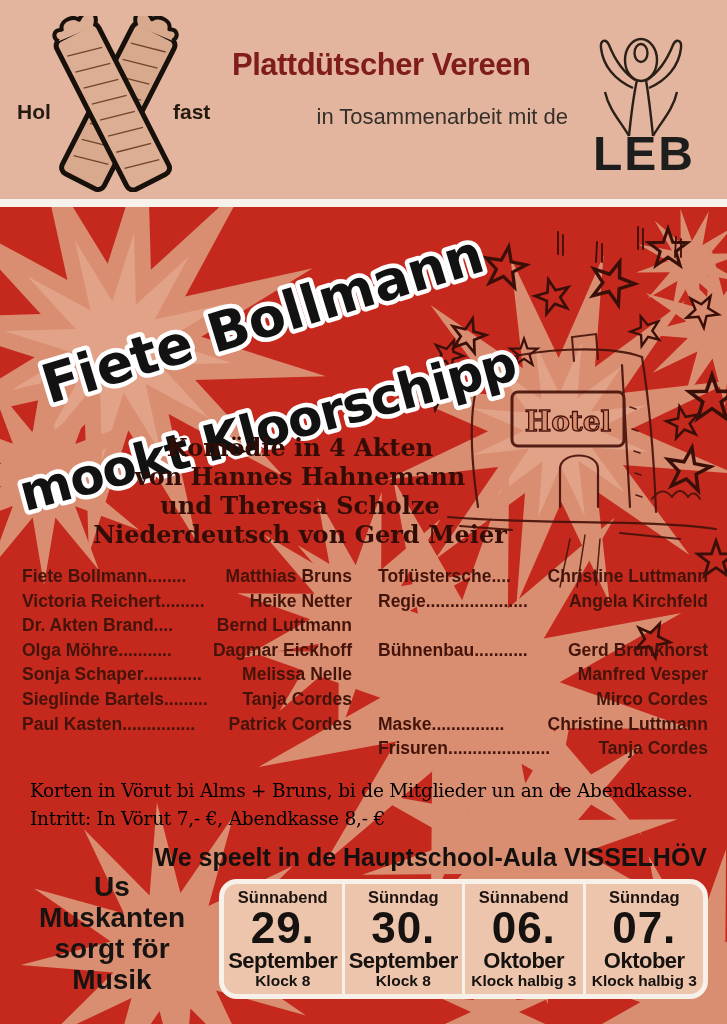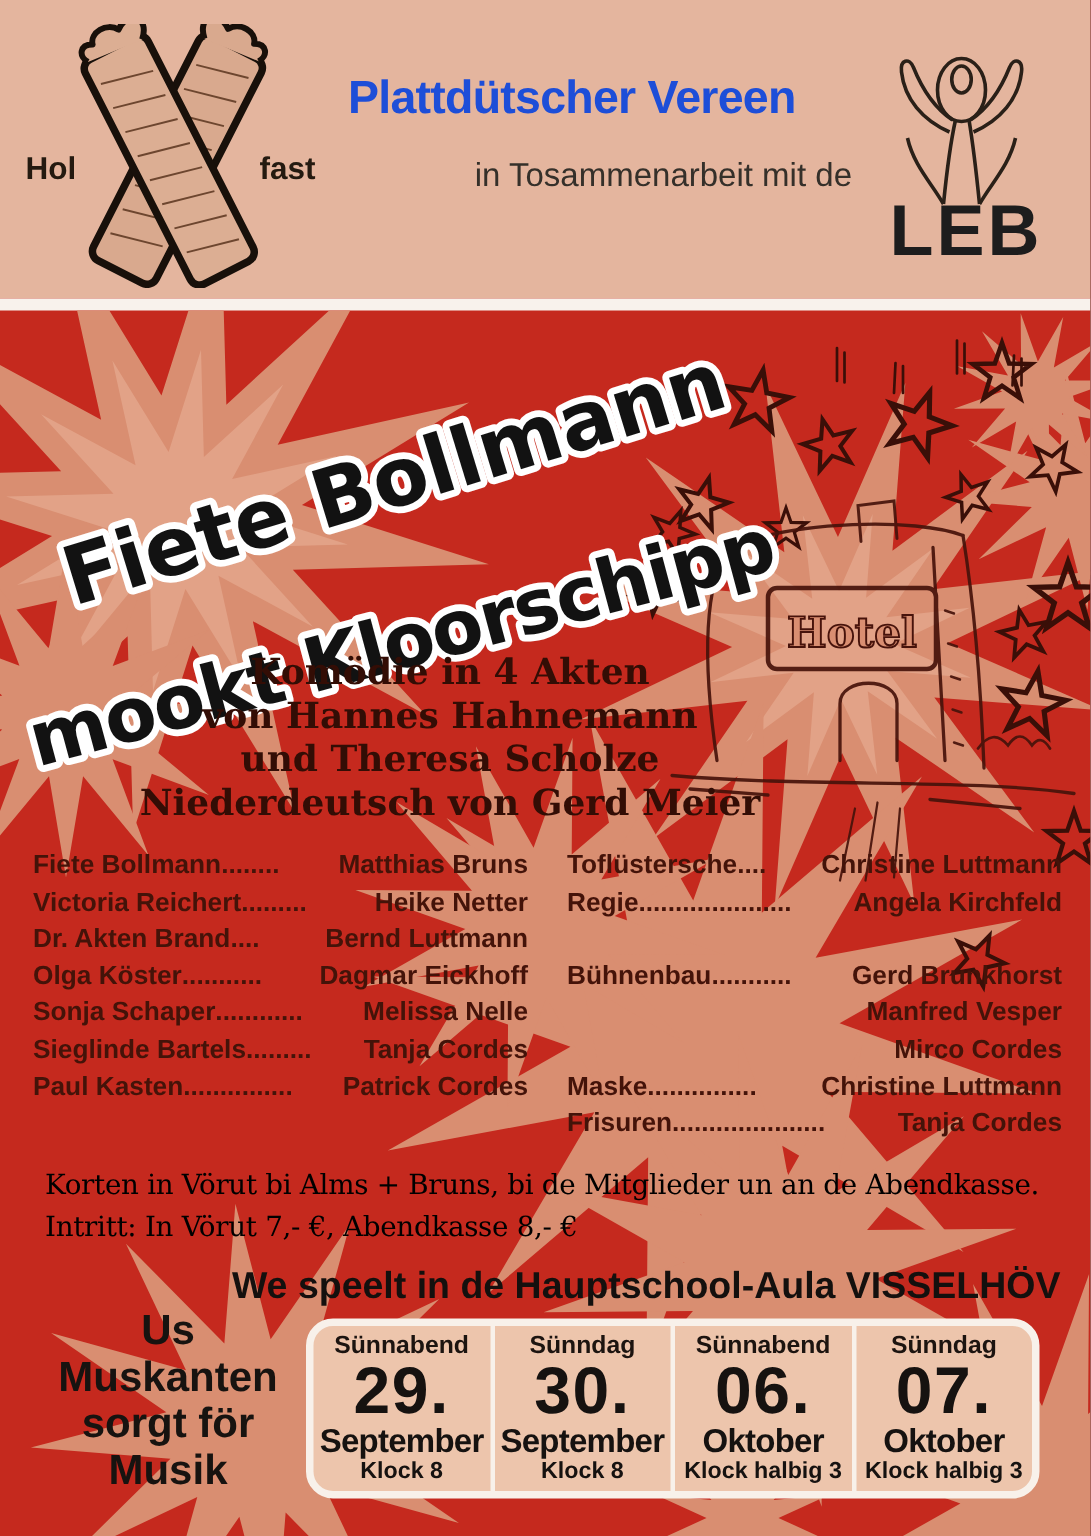--- a/index.html
+++ b/index.html
@@ -4,21 +4,21 @@
 <style>
   html,body{margin:0;padding:0;background:#888;}
   .poster{position:relative;width:727px;height:1024px;overflow:hidden;
           background:#c5291e;font-family:"Liberation Sans",sans-serif;}
 
   
   .header-band{position:absolute;left:0;top:0;width:727px;height:199px;background:#e4b59e;}
   .white-strip{position:absolute;left:0;top:199px;width:727px;height:8px;background:#f8f2ec;}
   .holfast-logo{position:absolute;left:12px;top:16px;width:208px;height:176px;}
   .org-block{position:absolute;left:232px;top:46px;width:336px;}
-  .org-line{font-weight:bold;font-size:31px;line-height:38px;color:#1d4ed8;letter-spacing:-0.5px;}
+  .org-line{font-weight:bold;font-size:31px;line-height:38px;color:#7f1d1d;letter-spacing:-0.5px;}
   .coop-line{margin-top:20px;text-align:right;font-size:22px;color:#35302a;}
   .leb-logo{position:absolute;right:6px;top:18px;width:162px;height:164px;}
 
   
   .red-body{position:absolute;left:0;top:207px;width:727px;height:817px;}
   .bg-art{position:absolute;left:0;top:0;width:727px;height:817px;}
 
   .title-svg{position:absolute;left:0;top:0;width:727px;height:560px;overflow:visible;}
   .title-svg text{font-family:"DejaVu Sans",sans-serif;font-weight:bold;fill:#121212;
                   stroke:#ffffff;paint-order:stroke;stroke-linejoin:round;text-anchor:middle;}
@@ -39,21 +39,21 @@
   .tickets{position:absolute;left:30px;top:570px;width:690px;
            font-family:"DejaVu Serif",serif;font-weight:normal;font-size:18.5px;
            line-height:28px;color:#000000;letter-spacing:-0.2px;}
 
   .venue{position:absolute;left:0;top:636px;width:707px;text-align:right;
          font-size:25px;font-weight:bold;color:#14100e;}
 
   .music{position:absolute;left:18px;top:664px;width:188px;text-align:center;
          font-size:28px;line-height:31px;font-weight:bold;color:#171310;}
 
-  .dates-box{position:absolute;left:204px;top:672px;width:489px;height:120px;
+  .dates-box{position:absolute;left:219px;top:672px;width:489px;height:120px;
              background:#edc5ac;border:5px solid #f8f1ea;border-radius:18px;
              display:flex;box-sizing:border-box;}
   .show-col{flex:1;display:flex;flex-direction:column;align-items:center;
             justify-content:center;padding:1px 0;}
   .show-col + .show-col{border-left:3px solid #f8f1ea;}
   .show-day{font-size:16.5px;font-weight:bold;color:#1c1410;}
   .show-date{font-size:44px;font-weight:bold;line-height:42px;color:#161210;letter-spacing:1px;}
   .show-month{font-size:22px;font-weight:bold;line-height:23px;color:#161210;letter-spacing:-0.5px;}
   .show-time{font-size:15.5px;font-weight:bold;color:#161210;white-space:nowrap;}
 </style>
@@ -194,21 +194,21 @@
       <div>Komödie in 4 Akten</div>
       <div>von Hannes Hahnemann</div>
       <div>und Theresa Scholze</div>
       <div>Niederdeutsch von Gerd Meier</div>
     </div>
 
     <div class="cast cast-left">
       <div class="cast-row"><span class="role">Fiete Bollmann</span><span class="dots">........</span><span class="name">Matthias Bruns</span></div>
       <div class="cast-row"><span class="role">Victoria Reichert</span><span class="dots">.........</span><span class="name">Heike Netter</span></div>
       <div class="cast-row"><span class="role">Dr. Akten Brand</span><span class="dots">....</span><span class="name">Bernd Luttmann</span></div>
-      <div class="cast-row"><span class="role">Olga Köster</span><span class="dots">...........</span><span class="name">Dagmar Eickhoff</span></div>
+      <div class="cast-row"><span class="role">Olga Möhre</span><span class="dots">...........</span><span class="name">Dagmar Eickhoff</span></div>
       <div class="cast-row"><span class="role">Sonja Schaper</span><span class="dots">............</span><span class="name">Melissa Nelle</span></div>
       <div class="cast-row"><span class="role">Sieglinde Bartels</span><span class="dots">.........</span><span class="name">Tanja Cordes</span></div>
       <div class="cast-row"><span class="role">Paul Kasten</span><span class="dots">...............</span><span class="name">Patrick Cordes</span></div>
     </div>
 
     <div class="cast cast-right">
       <div class="cast-row"><span class="role">Toflüstersche</span><span class="dots">....</span><span class="name">Christine Luttmann</span></div>
       <div class="cast-row"><span class="role">Regie</span><span class="dots">.....................</span><span class="name">Angela Kirchfeld</span></div>
       <div class="cast-row"><span class="role"></span><span class="dots"></span><span class="name"></span></div>
       <div class="cast-row"><span class="role">Bühnenbau</span><span class="dots">...........</span><span class="name">Gerd Brunkhorst</span></div>

